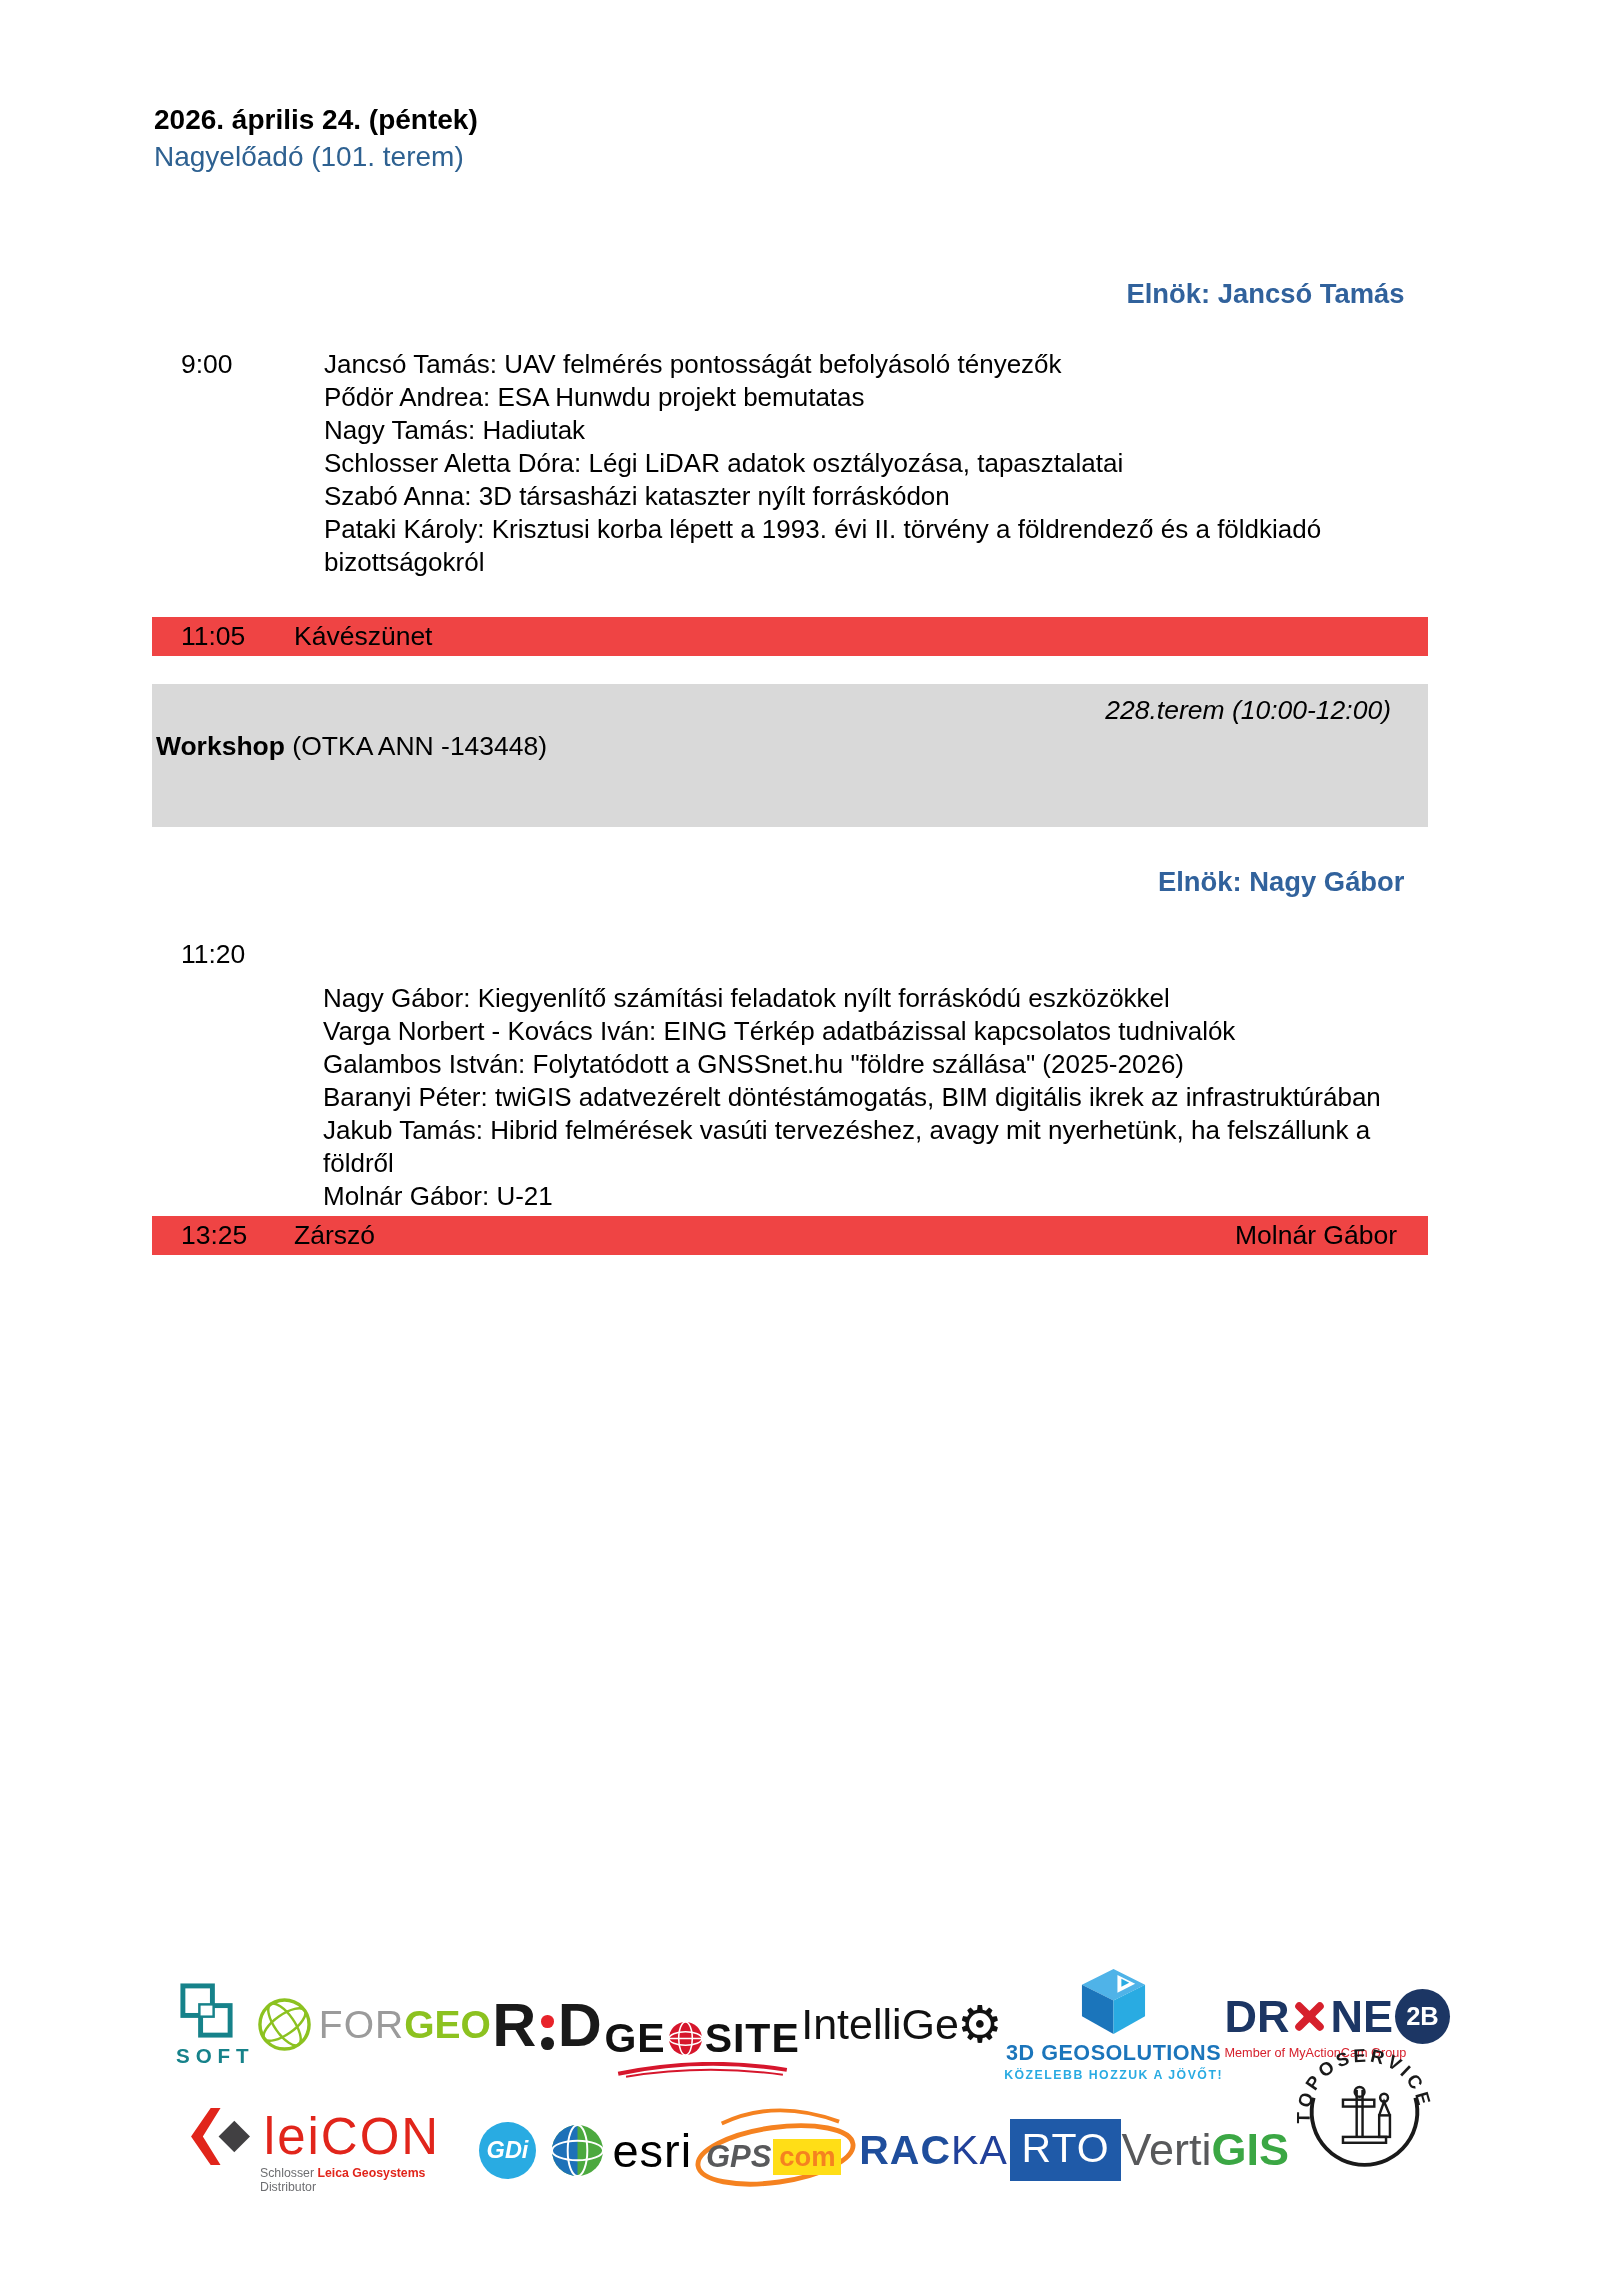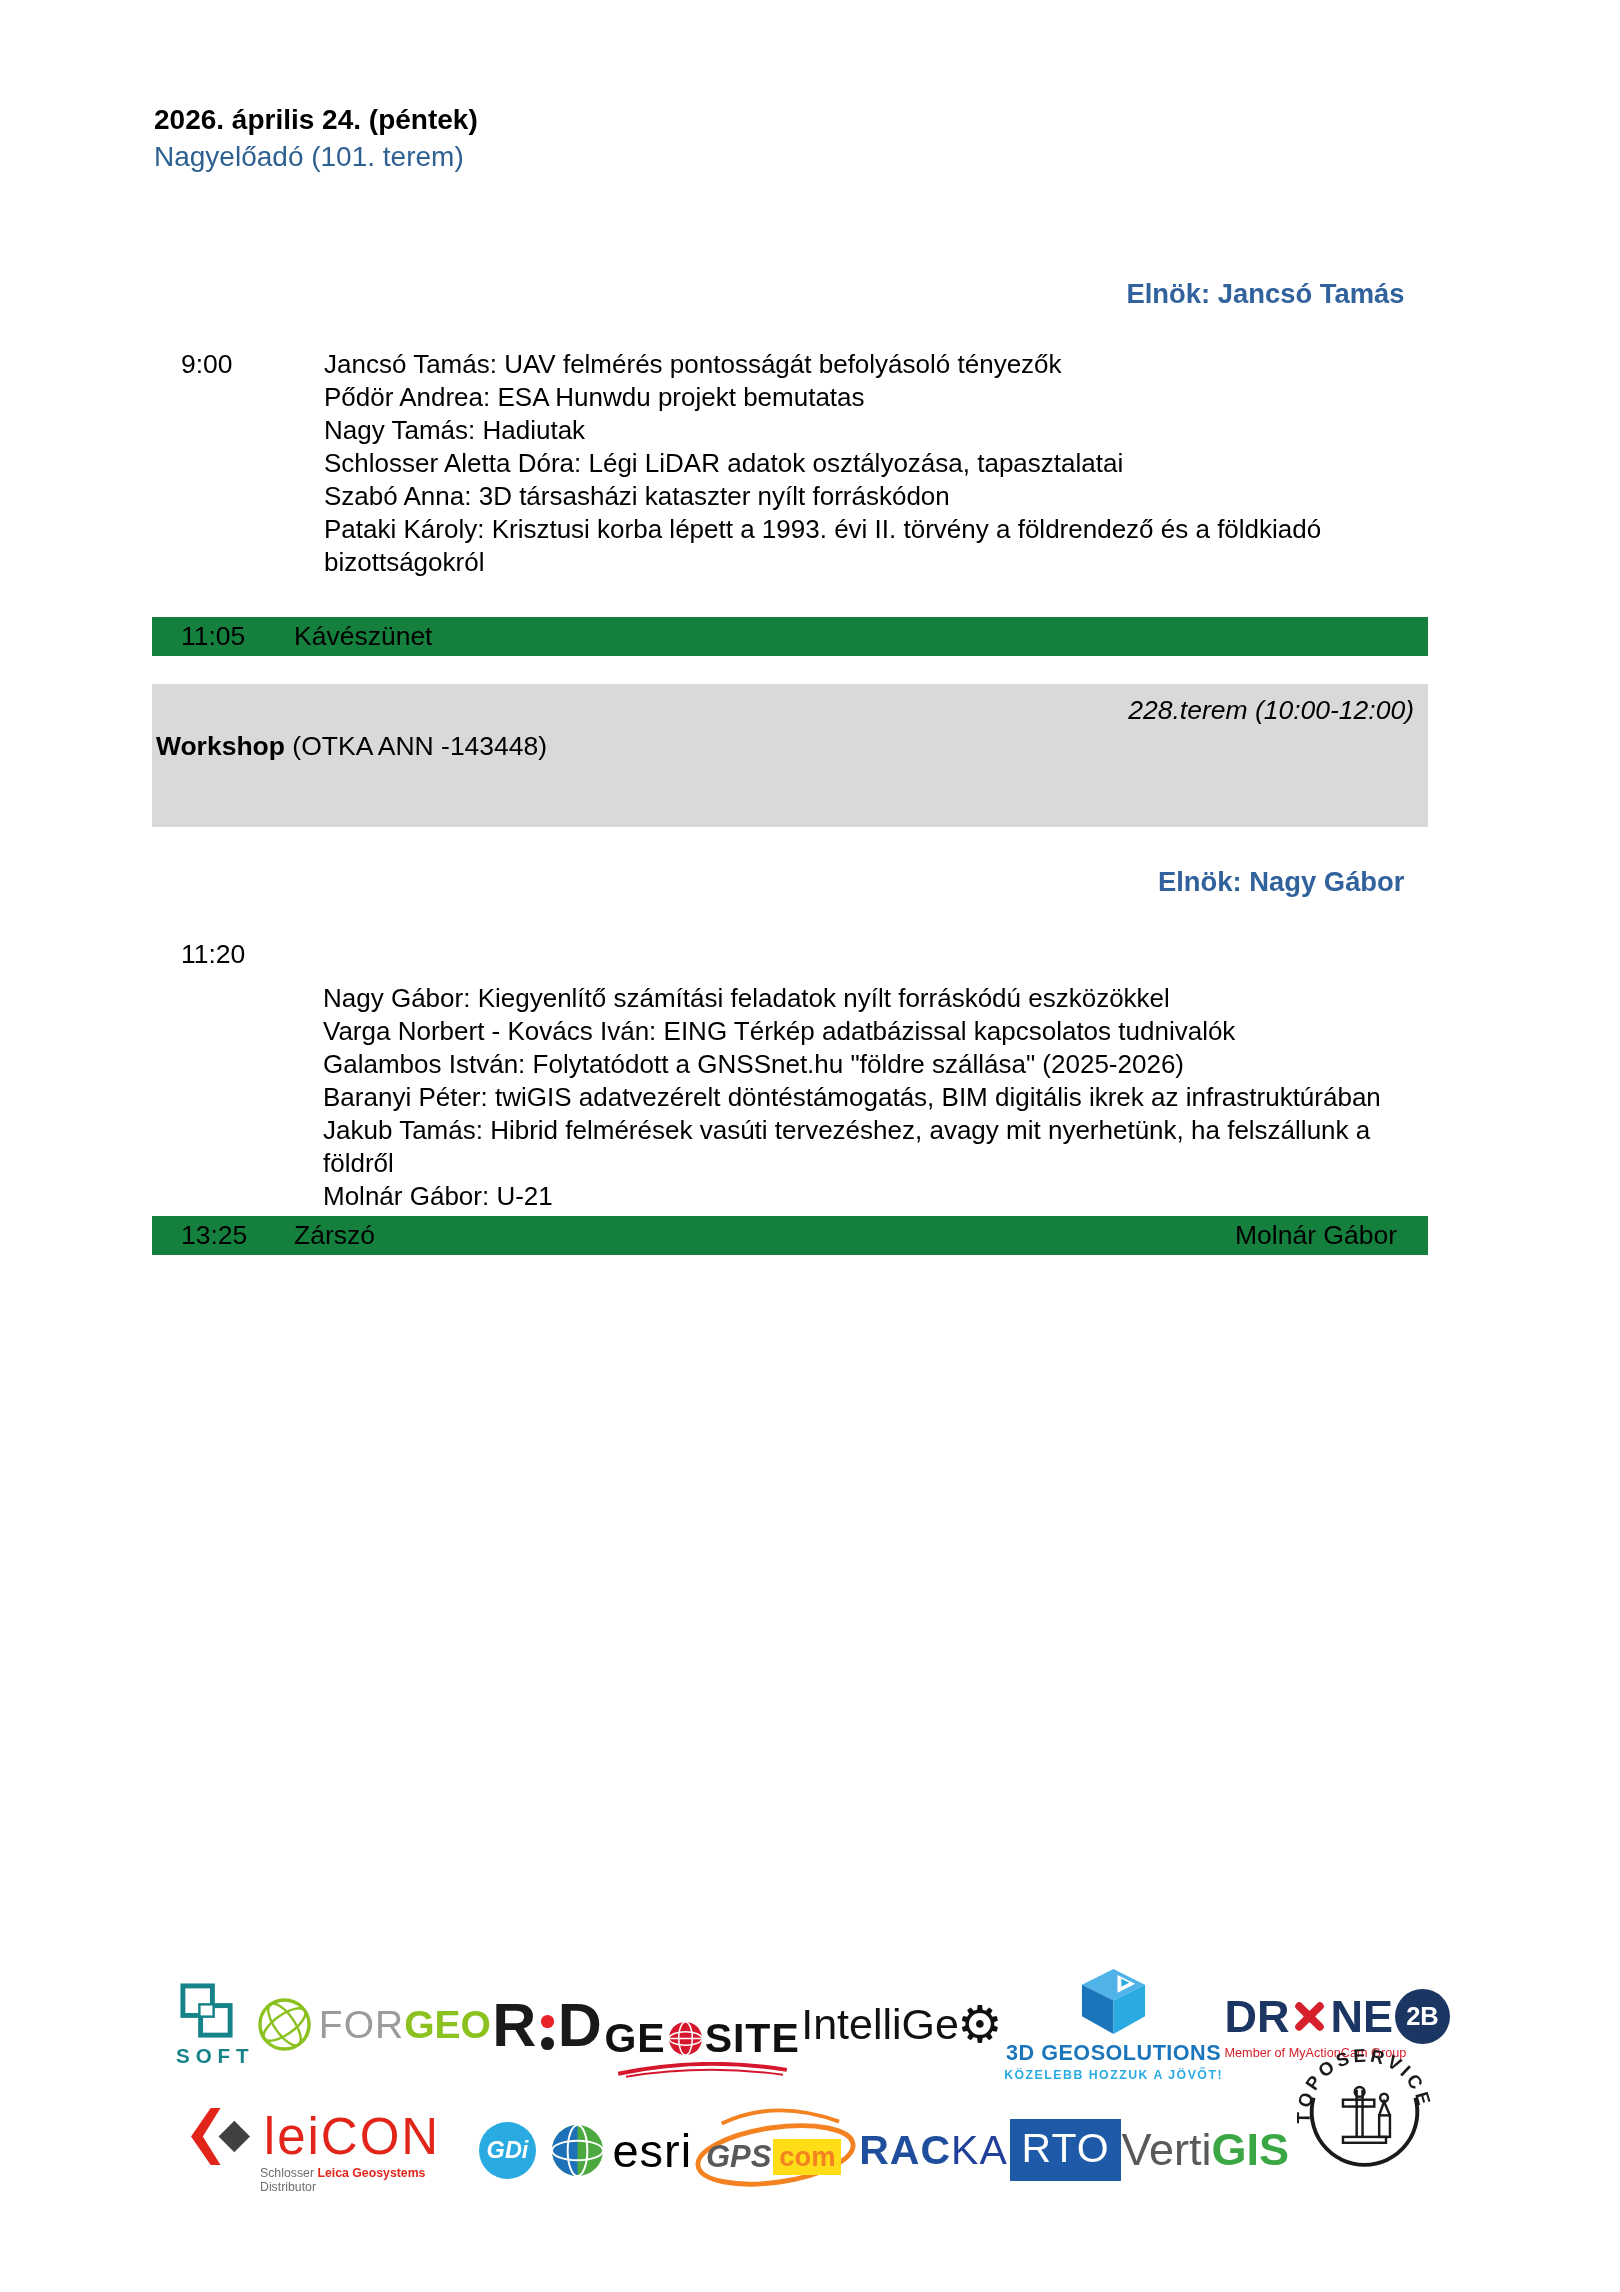--- a/index.html
+++ b/index.html
@@ -18,33 +18,33 @@
   .chair-line { text-align:right; padding-right:23.5px; font-size:27.4px; color:#31629C;font-weight:bold; }
   .chair1 { top:278px; }
   .chair2 { top:866px; }
 
   .session { display:flex; align-items:flex-start; }
   .session1 { top:348px; }
   .time-col { width:172px; padding-left:29px; font-size:26.5px; line-height:33px; flex:0 0 172px; }
   .talks { flex:1 1 auto; font-size:26px; line-height:33px; padding-right:9.8px; }
 
   .bar {
-    background:#15803d; height:39px; display:flex; align-items:center;
+    background:#ef4444; height:39px; display:flex; align-items:center;
     font-size:26.5px;
   }
   .bar .bar-time { width:142px; padding-left:29px; flex:0 0 142px; }
   .break-bar { top:617px; }
   .closing-bar { top:1216px; }
   .closing-speaker { margin-left:auto; padding-right:31px; }
 
   .workshop {
     top:684px; height:143px; background:#D9D9D9; padding-top:7.8px;
     font-size:26.5px; line-height:36px;
   }
-  .workshop-room { text-align:right; padding-right:14px; font-style:italic; }
+  .workshop-room { text-align:right; padding-right:37px; font-style:italic; }
   .workshop-title-line { padding-left:3.9px; }
   .workshop-title-line b { font-weight:bold; }
   .workshop-subtitle { padding-left:98px; }
 
   .session2-time { position:absolute; left:181px; top:939px; font-size:26.5px; }
   .session2-talks { position:absolute; left:323px; top:982px; width:1117px;
     font-size:26px; line-height:33px; }
 
   
   .sponsor-row1 { position:absolute; left:176px; top:1963px; width:1274px; height:123px;

